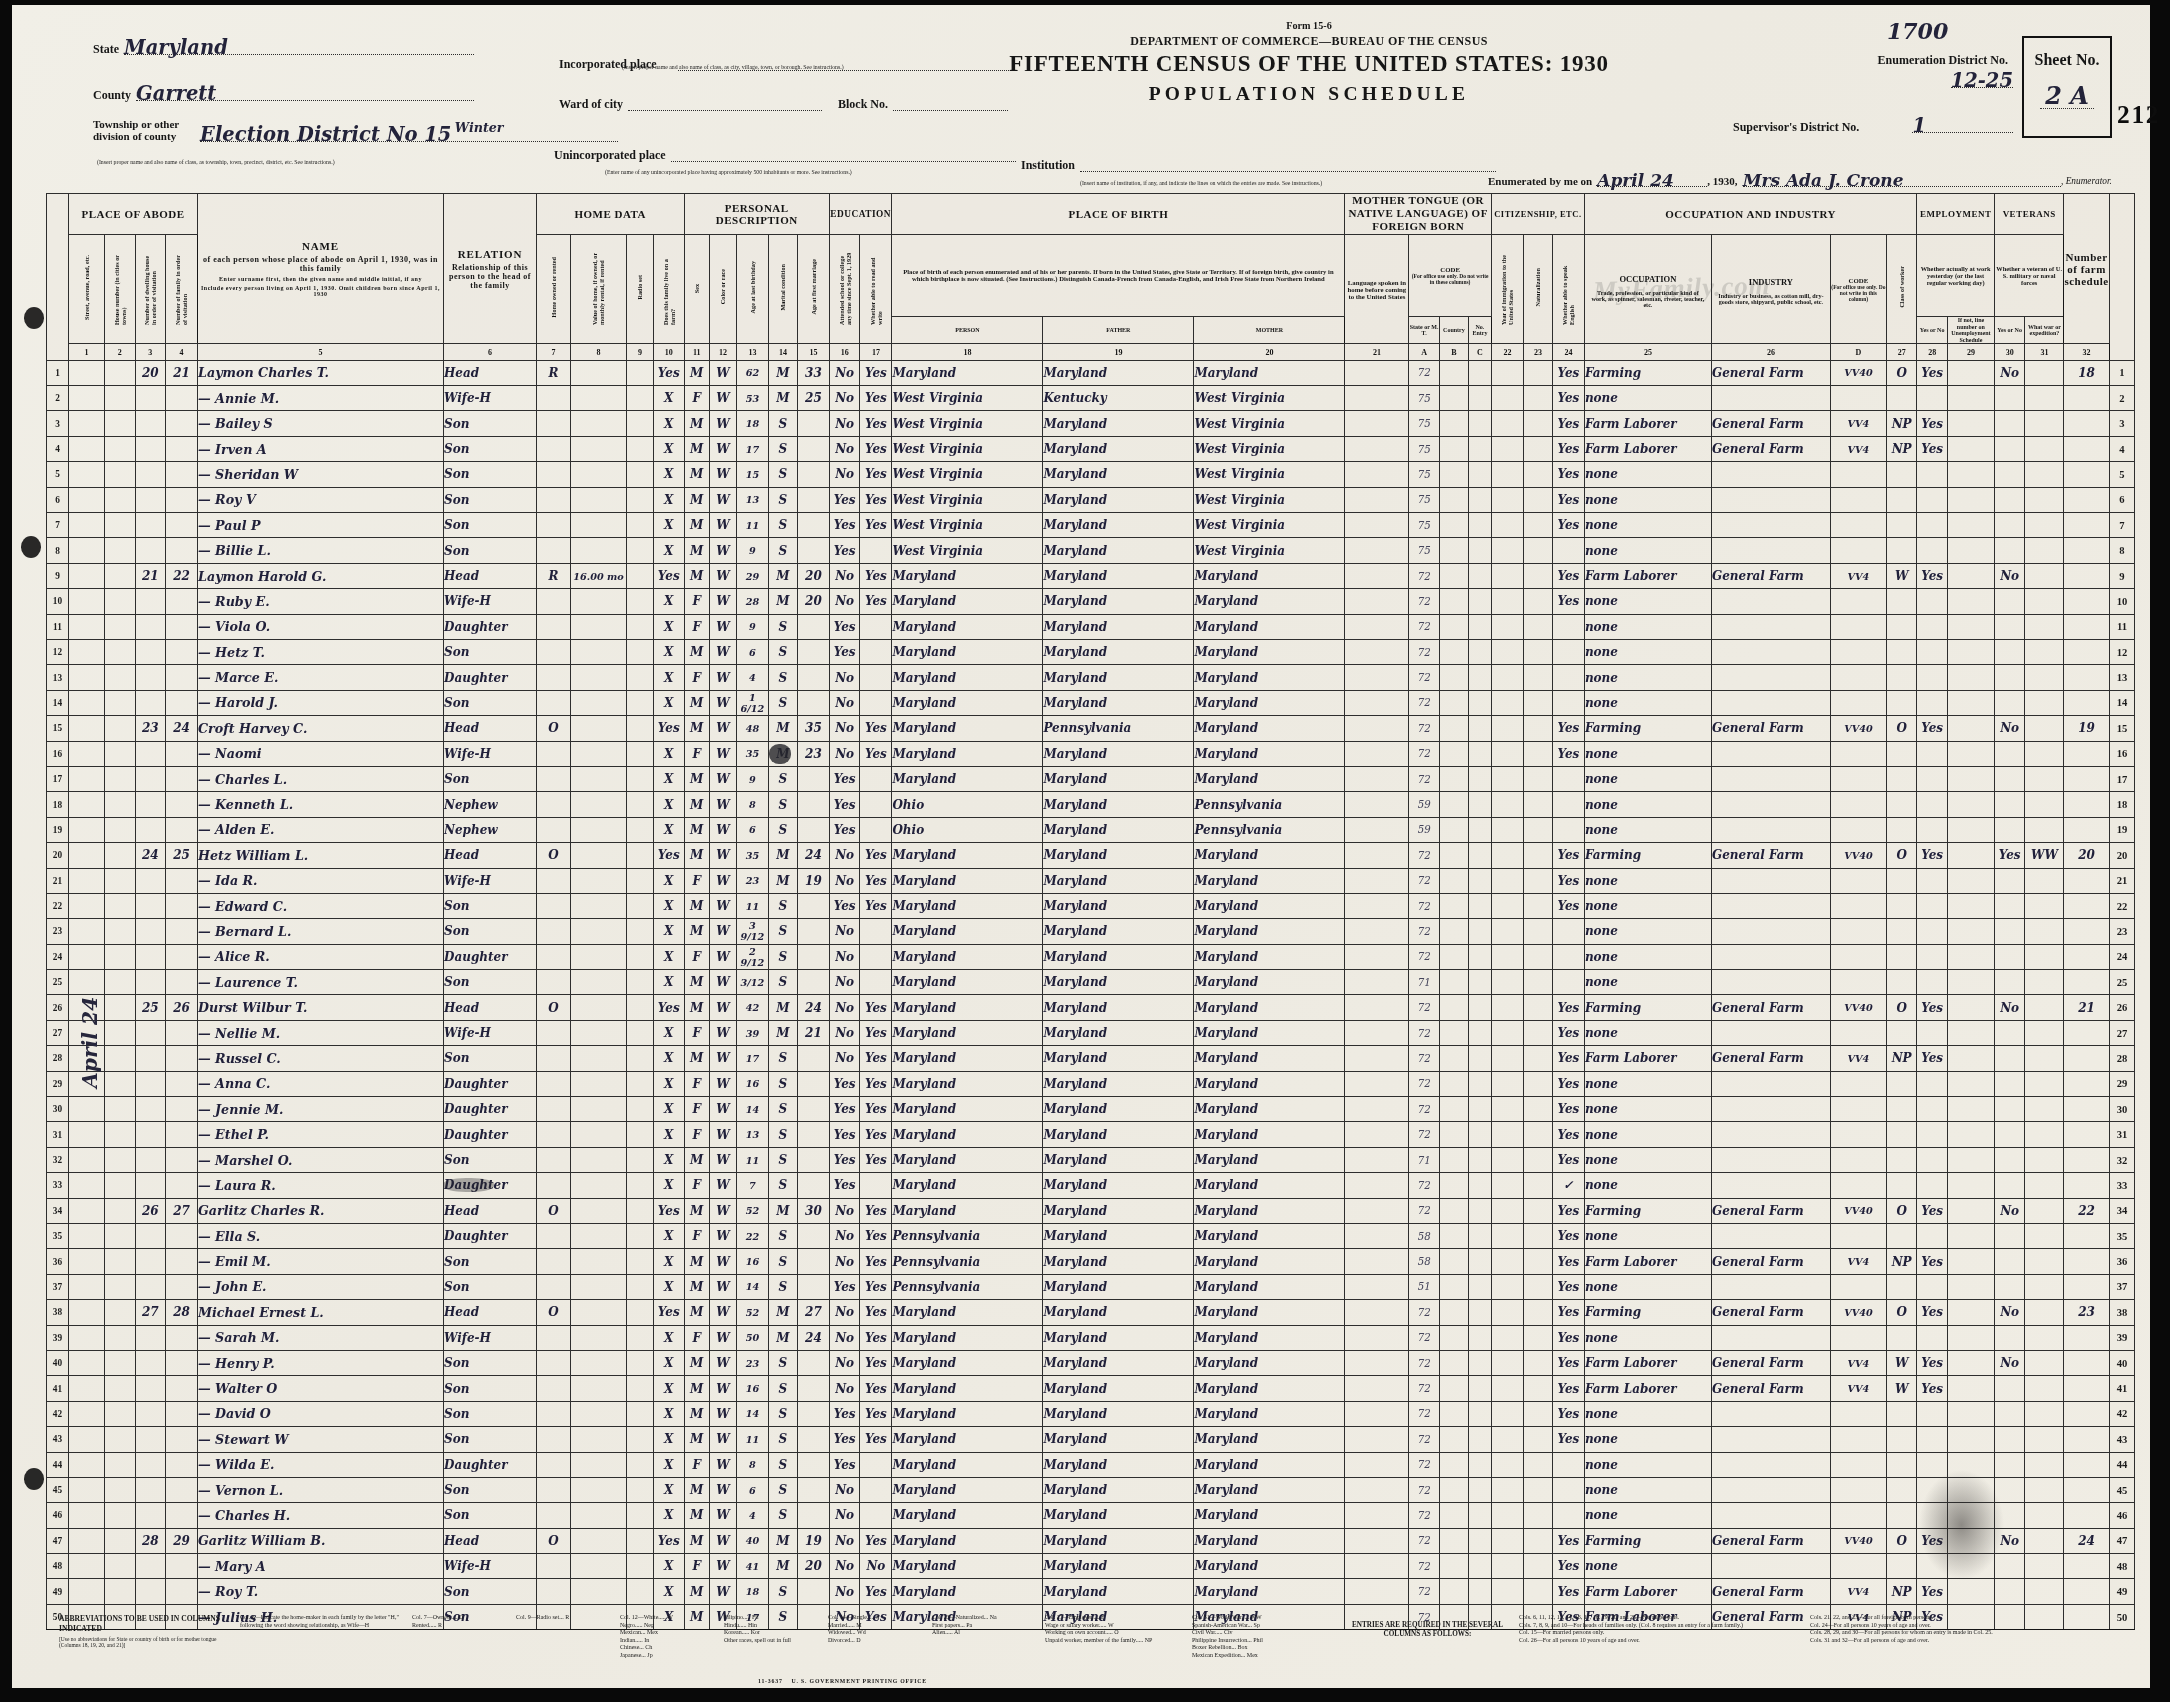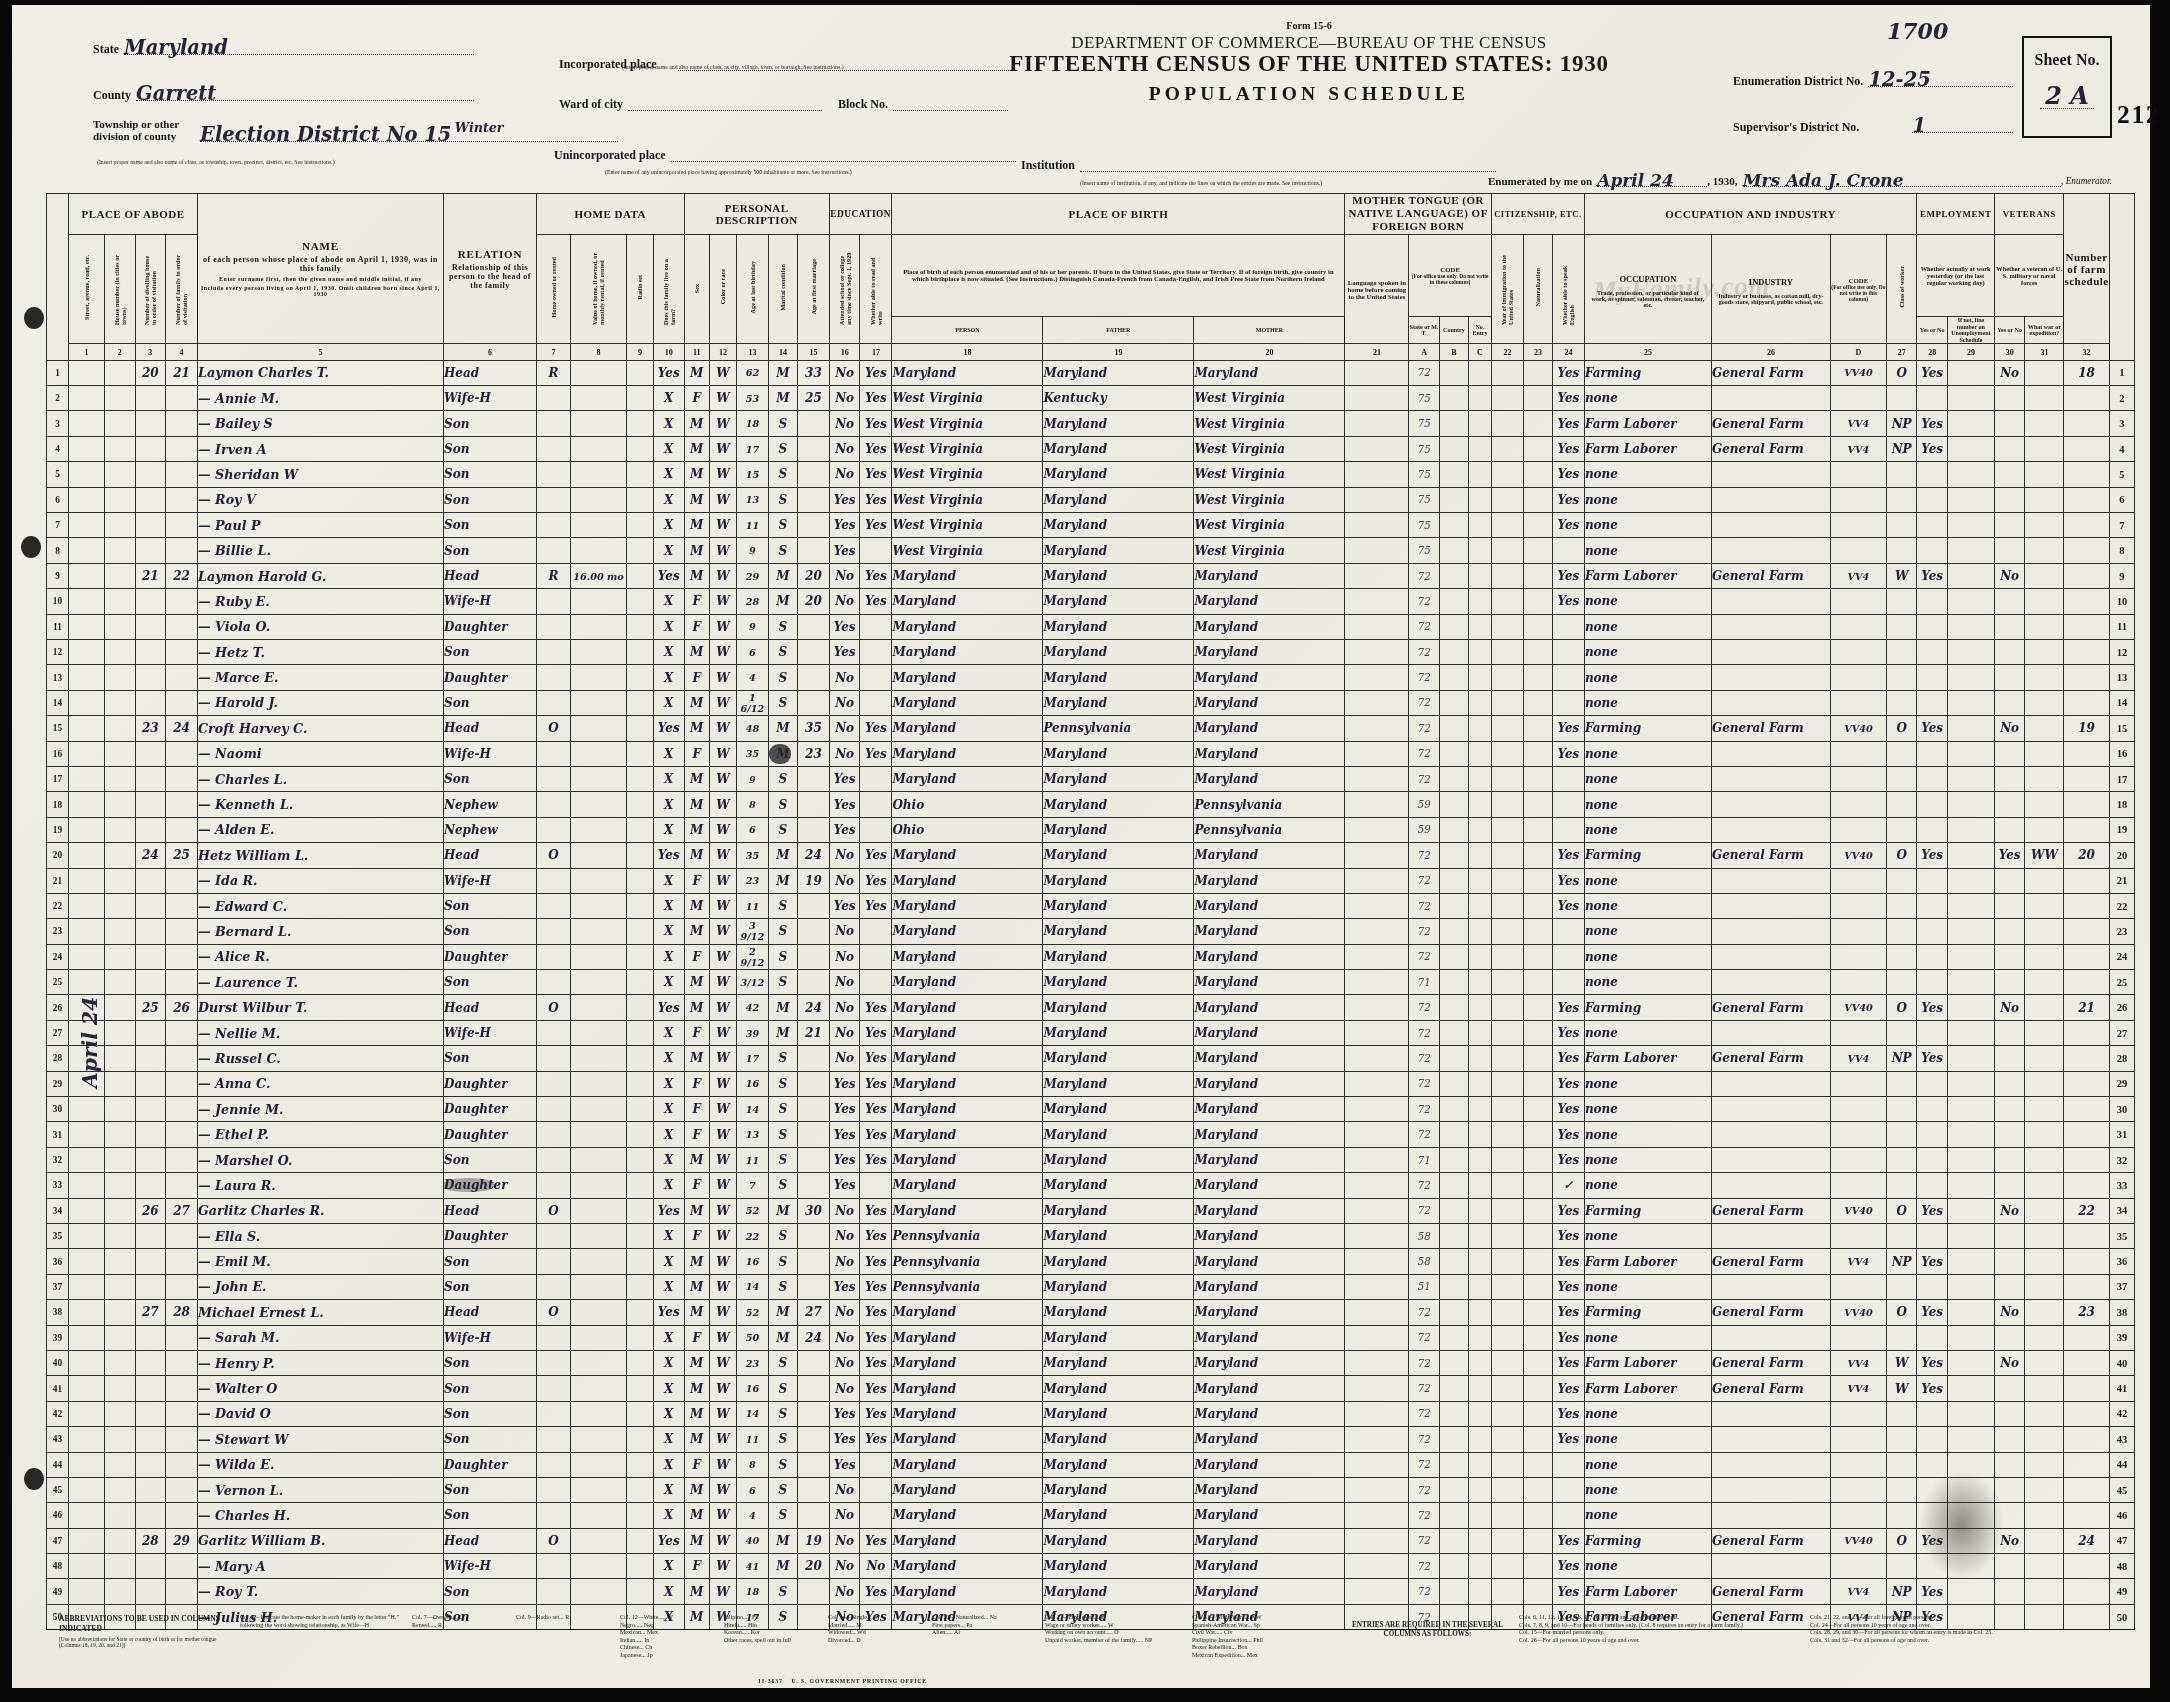--- a/index.html
+++ b/index.html
@@ -18,21 +18,21 @@
   .fld .lbl{font-weight:bold;font-size:12px;white-space:nowrap;padding-right:5.1px;line-height:1.05;}
   .fld .dl{flex:1;border-bottom:1.7px dotted #2b2b2b;text-align:left;}
   .fld .dl .hwv{position:relative;top:4.2px;}
   .hwv{
     font-family:"DejaVu Serif",serif;font-style:italic;font-weight:600;
     color:#23233a;font-size:19.5px;line-height:1;white-space:nowrap;
   }
   .note{position:absolute;font-size:5.8px;color:#222;white-space:nowrap;}
   .ctr{position:absolute;left:975px;width:644px;text-align:center;}
   .formno{font-weight:bold;font-size:10.2px;}
-  .dept{font-weight:normal;font-size:17px;letter-spacing:0.4px;}
+  .dept{font-weight:bold;font-size:12px;letter-spacing:0.4px;}
   .title{font-weight:bold;font-size:23px;letter-spacing:0.8px;}
   .subtitle{font-weight:bold;font-size:19.5px;letter-spacing:4.2px;}
   .sheetbox{position:absolute;left:2010px;top:30.5px;width:86px;height:98px;border:2.5px solid #111;
     text-align:center;}
   .sheetbox .lbl{font-weight:bold;font-size:16px;margin-top:13px;}
   .sheetbox .hwv{font-size:24px;}
   .stamp{position:absolute;left:2105px;top:95px;font-weight:bold;font-size:25.4px;letter-spacing:1.7px;color:#0d0d0d;}
   .wm{position:absolute;left:1581px;top:268px;font-style:italic;font-weight:bold;font-size:27px;
      color:#90908a;opacity:.55;transform:rotate(-2deg);letter-spacing:0.8px;}
   
@@ -129,21 +129,21 @@
   <div class="ctr" style="top:46px;"><span class="title">FIFTEENTH CENSUS OF THE UNITED STATES: 1930</span></div>
   <div class="ctr" style="top:78px;"><span class="subtitle">POPULATION SCHEDULE</span></div>
 
   <div class="fld" style="left:1009px;top:154px;width:475px;">
     <span class="lbl">Institution</span>
     <span class="dl"></span>
   </div>
   <div class="note" style="left:1068px;top:175px;">(Insert name of institution, if any, and indicate the lines on which the entries are made.  See instructions.)</div>
 
   <div class="hw1700"><span class="hwv">1700</span></div>
-  <div class="fld" style="left:1721px;top:61px;width:280px;">
+  <div class="fld" style="left:1721px;top:49px;width:280px;flex-direction:column;">
     <span class="lbl">Enumeration District No.</span>
     <span class="dl"><span class="hwv">12-25</span></span>
   </div>
   <div class="fld" style="left:1721px;top:107px;width:280px;gap:48px;">
     <span class="lbl">Supervisor's District No.</span>
     <span class="dl"><span class="hwv">1</span></span>
   </div>
   <div class="sheetbox">
     <div class="lbl">Sheet No.</div>
     <div class="hwv" style="margin-top:15.3px;border-bottom:1.7px dotted #333;display:inline-block;padding:0 5.1px;">2 A</div>

